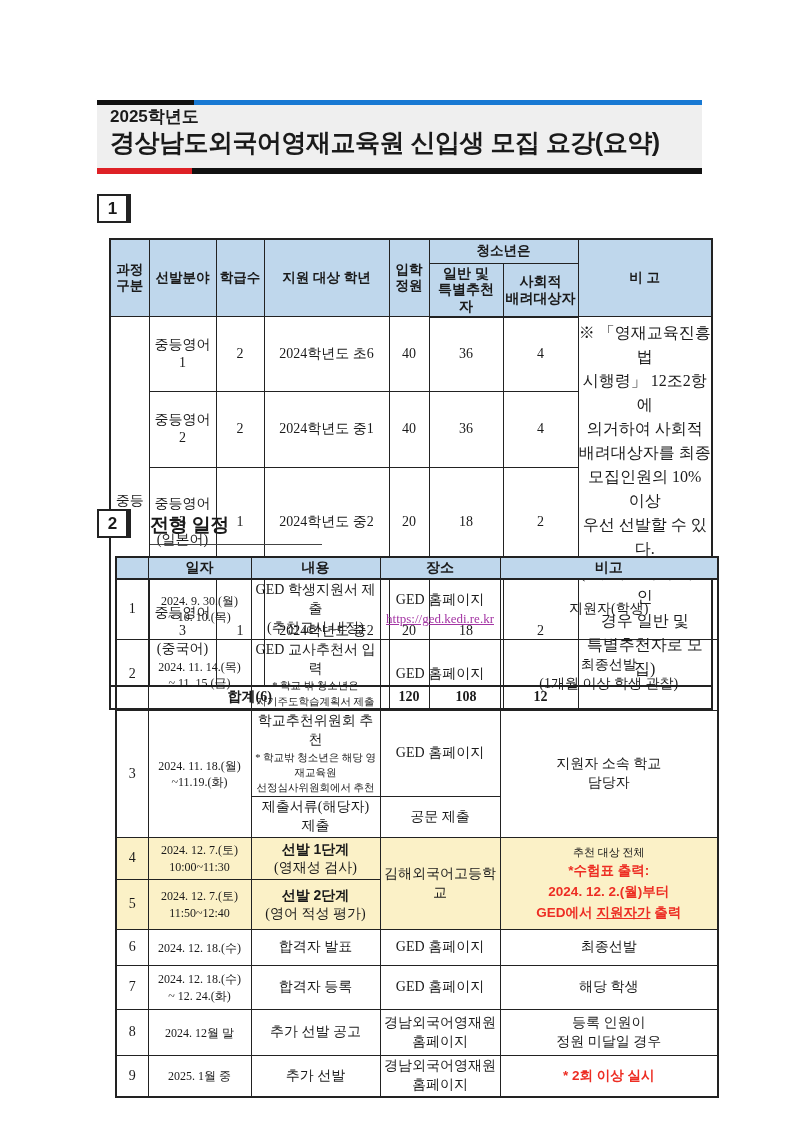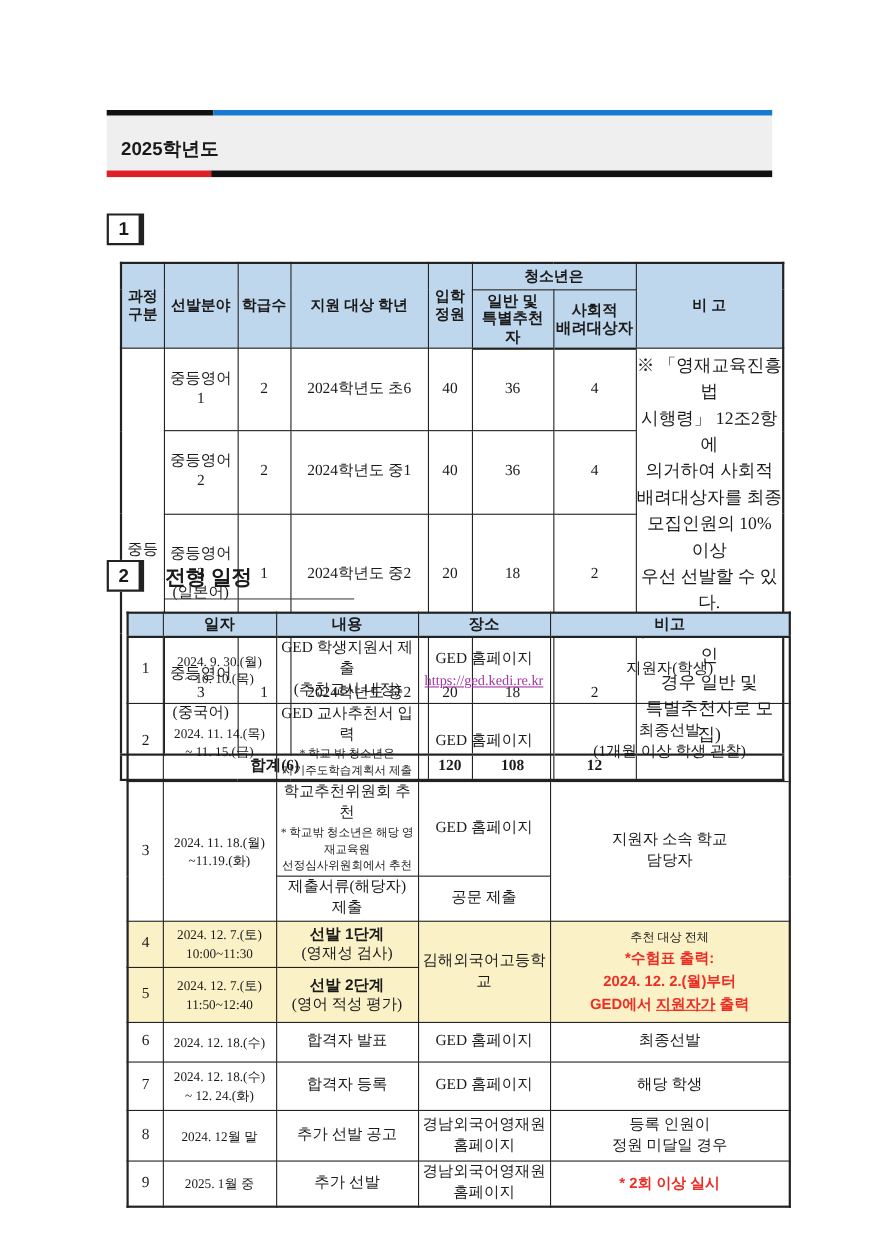--- a/index.html
+++ b/index.html
@@ -14,21 +14,21 @@
 
   
   .doc-header { position:absolute; top:100px; left:0; width:605px; }
   .bar { display:flex; height:5px; }
   .bar.bottom { height:6px; }
   .bar .seg { height:100%; }
   .top-a { width:97px; background:#111; }
   .top-b { flex:1; background:#1879D3; }
   .bot-a { width:95px; background:#DE2126; }
   .bot-b { flex:1; background:#111; }
-  .title-panel { background:#EFEFEF; padding:20px 4px 9px 13px; }
+  .title-panel { background:#EFEFEF; padding:1px 4px 9px 13px; }
   .year { font-family:"Liberation Sans","DejaVu Sans",sans-serif; font-weight:bold; font-size:17px; line-height:1.25; }
   .main-title { font-family:"Liberation Sans","DejaVu Sans",sans-serif; font-weight:800; font-size:25px; line-height:1.25; letter-spacing:-0.5px; white-space:nowrap; }
 
   
   .sec-head { position:absolute; left:0; display:flex; align-items:flex-start; }
   .sec-head.s1 { top:194px; }
   .sec-head.s2 { top:509px; }
   .sec-num {
     width:34px; height:29px; border:2px solid #222; border-right-width:5px;
     text-align:center; line-height:25px; background:#fff;
@@ -74,20 +74,21 @@
 <div class="page">
   <div class="content">
 
     <div class="doc-header">
       <div class="bar">
         <span class="seg top-a"></span>
         <span class="seg top-b"></span>
       </div>
       <div class="title-panel">
         <div class="year">2025학년도</div>
+        <div class="main-title">경상남도외국어영재교육원 신입생 모집 요강(요약)</div>
       </div>
       <div class="bar bottom">
         <span class="seg bot-a"></span>
         <span class="seg bot-b"></span>
       </div>
     </div>
 
     <div class="sec-head s1">
       <div class="sec-num">1</div>
     </div>

